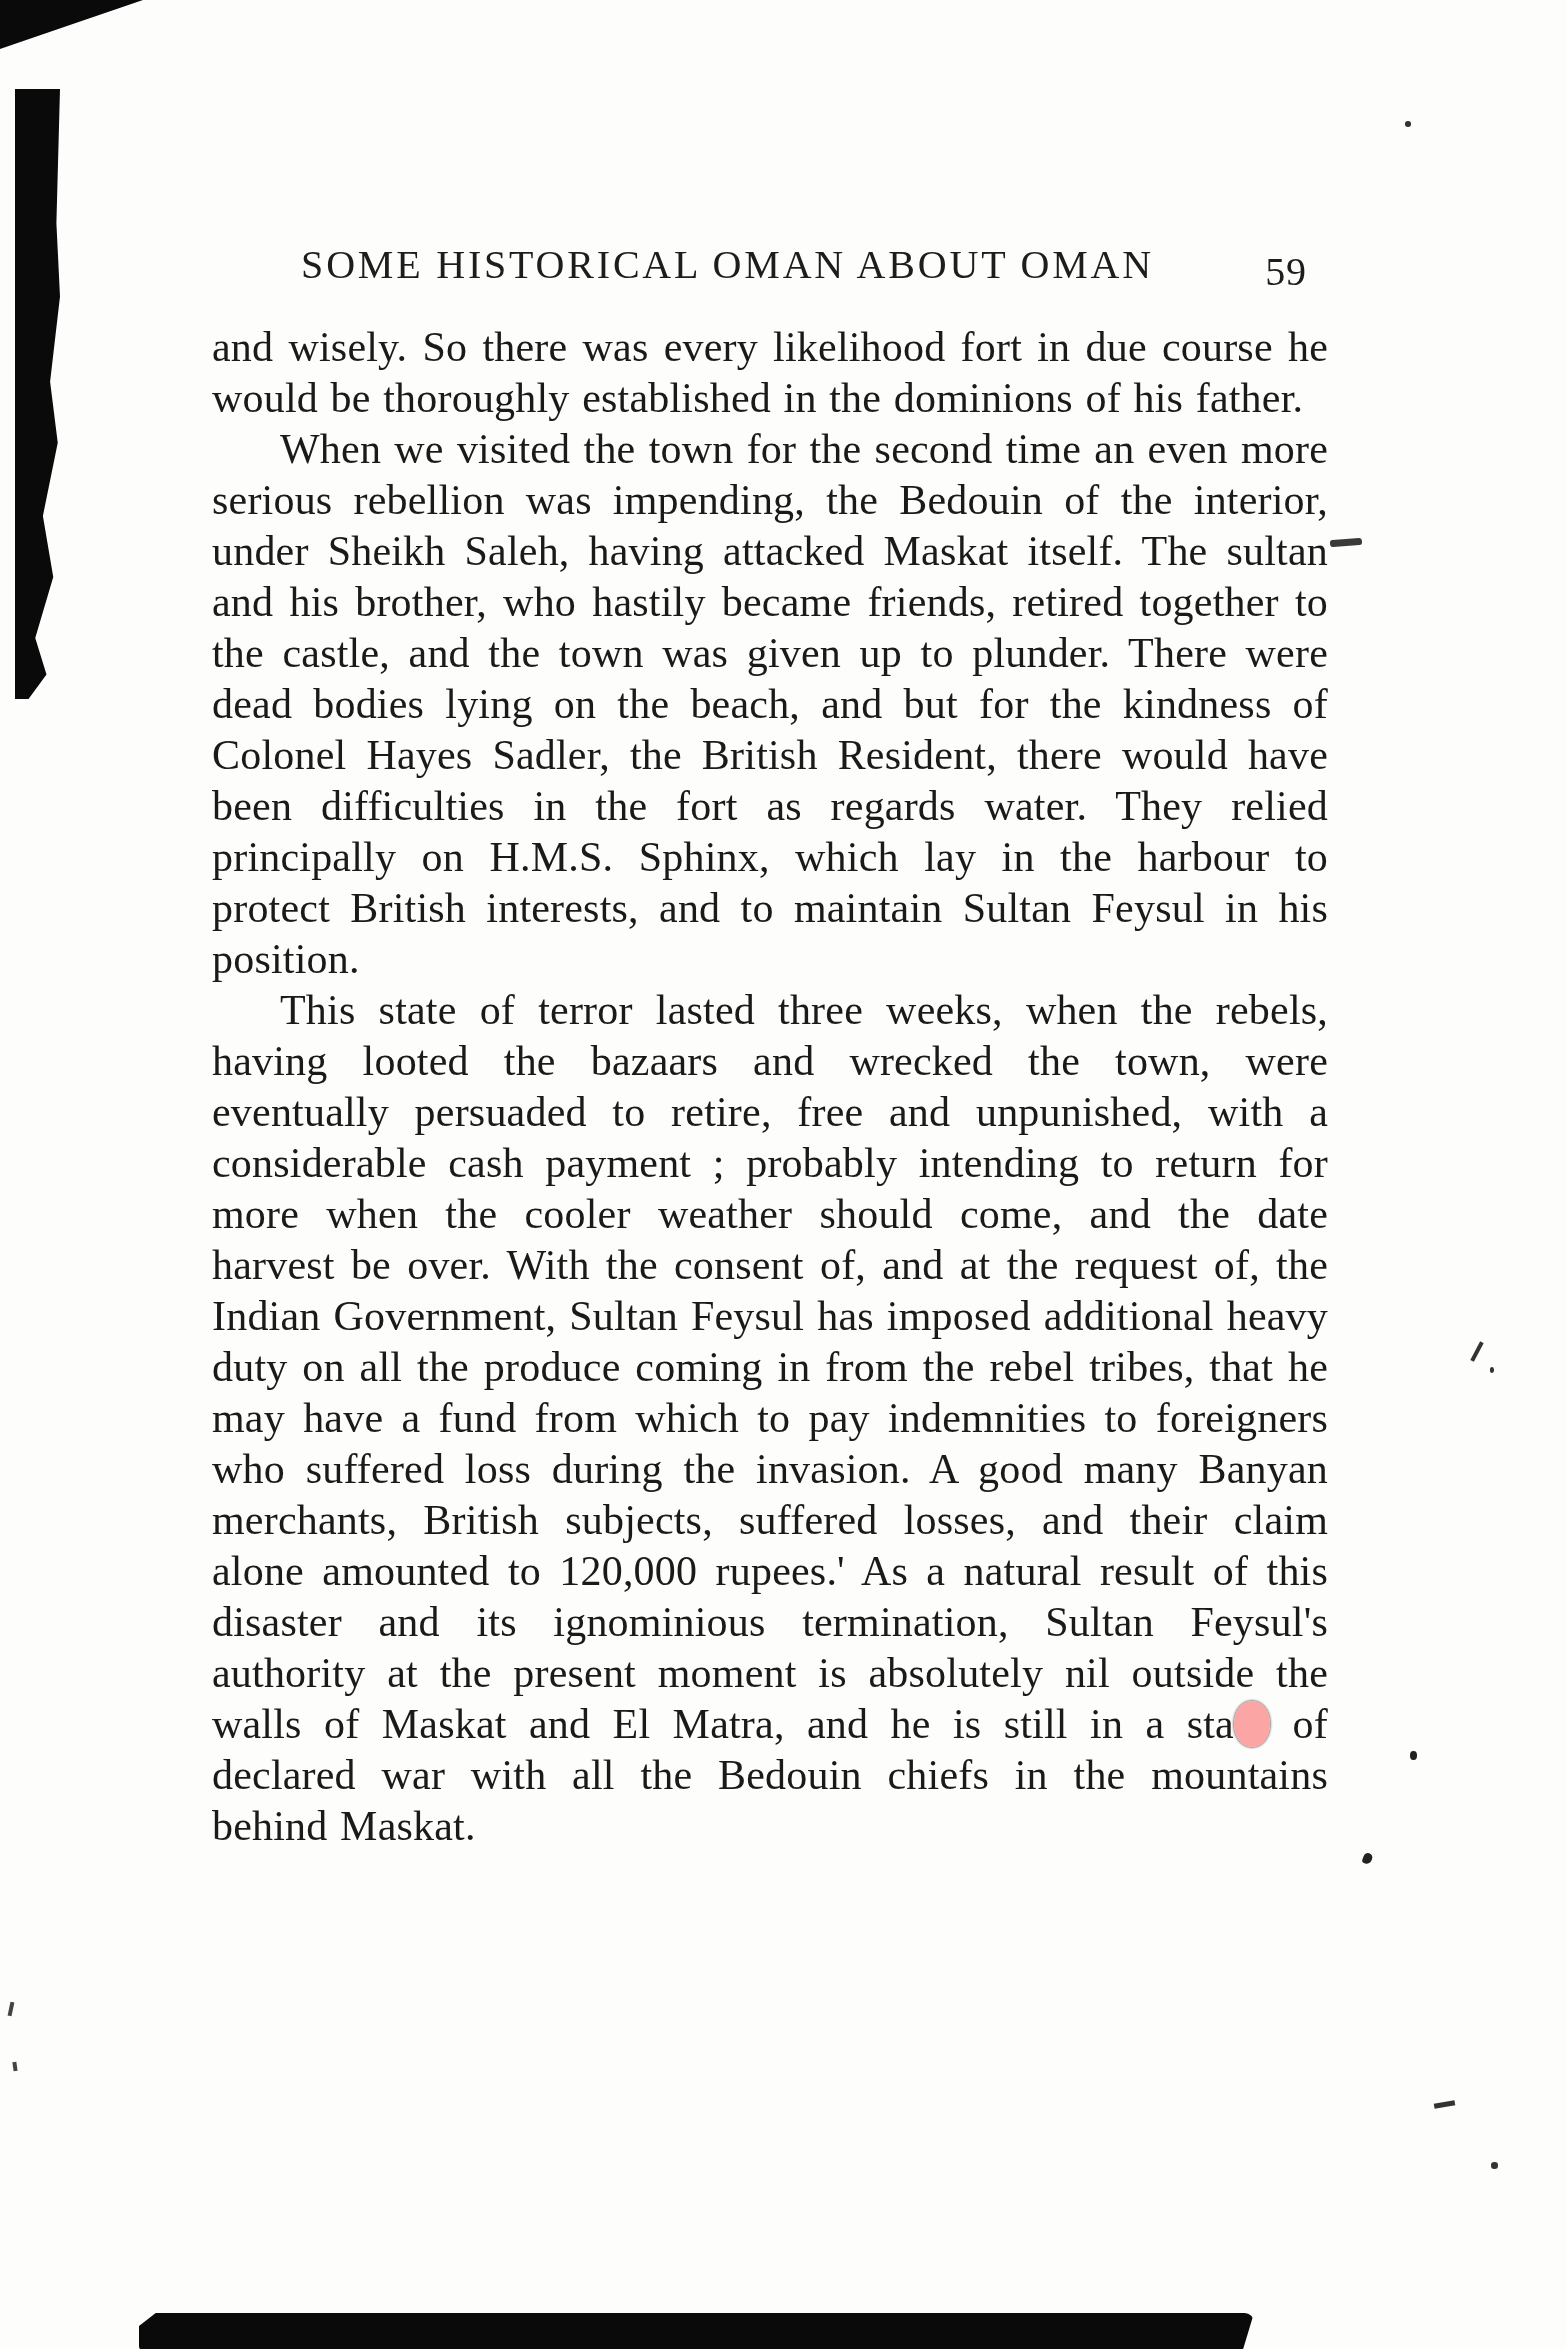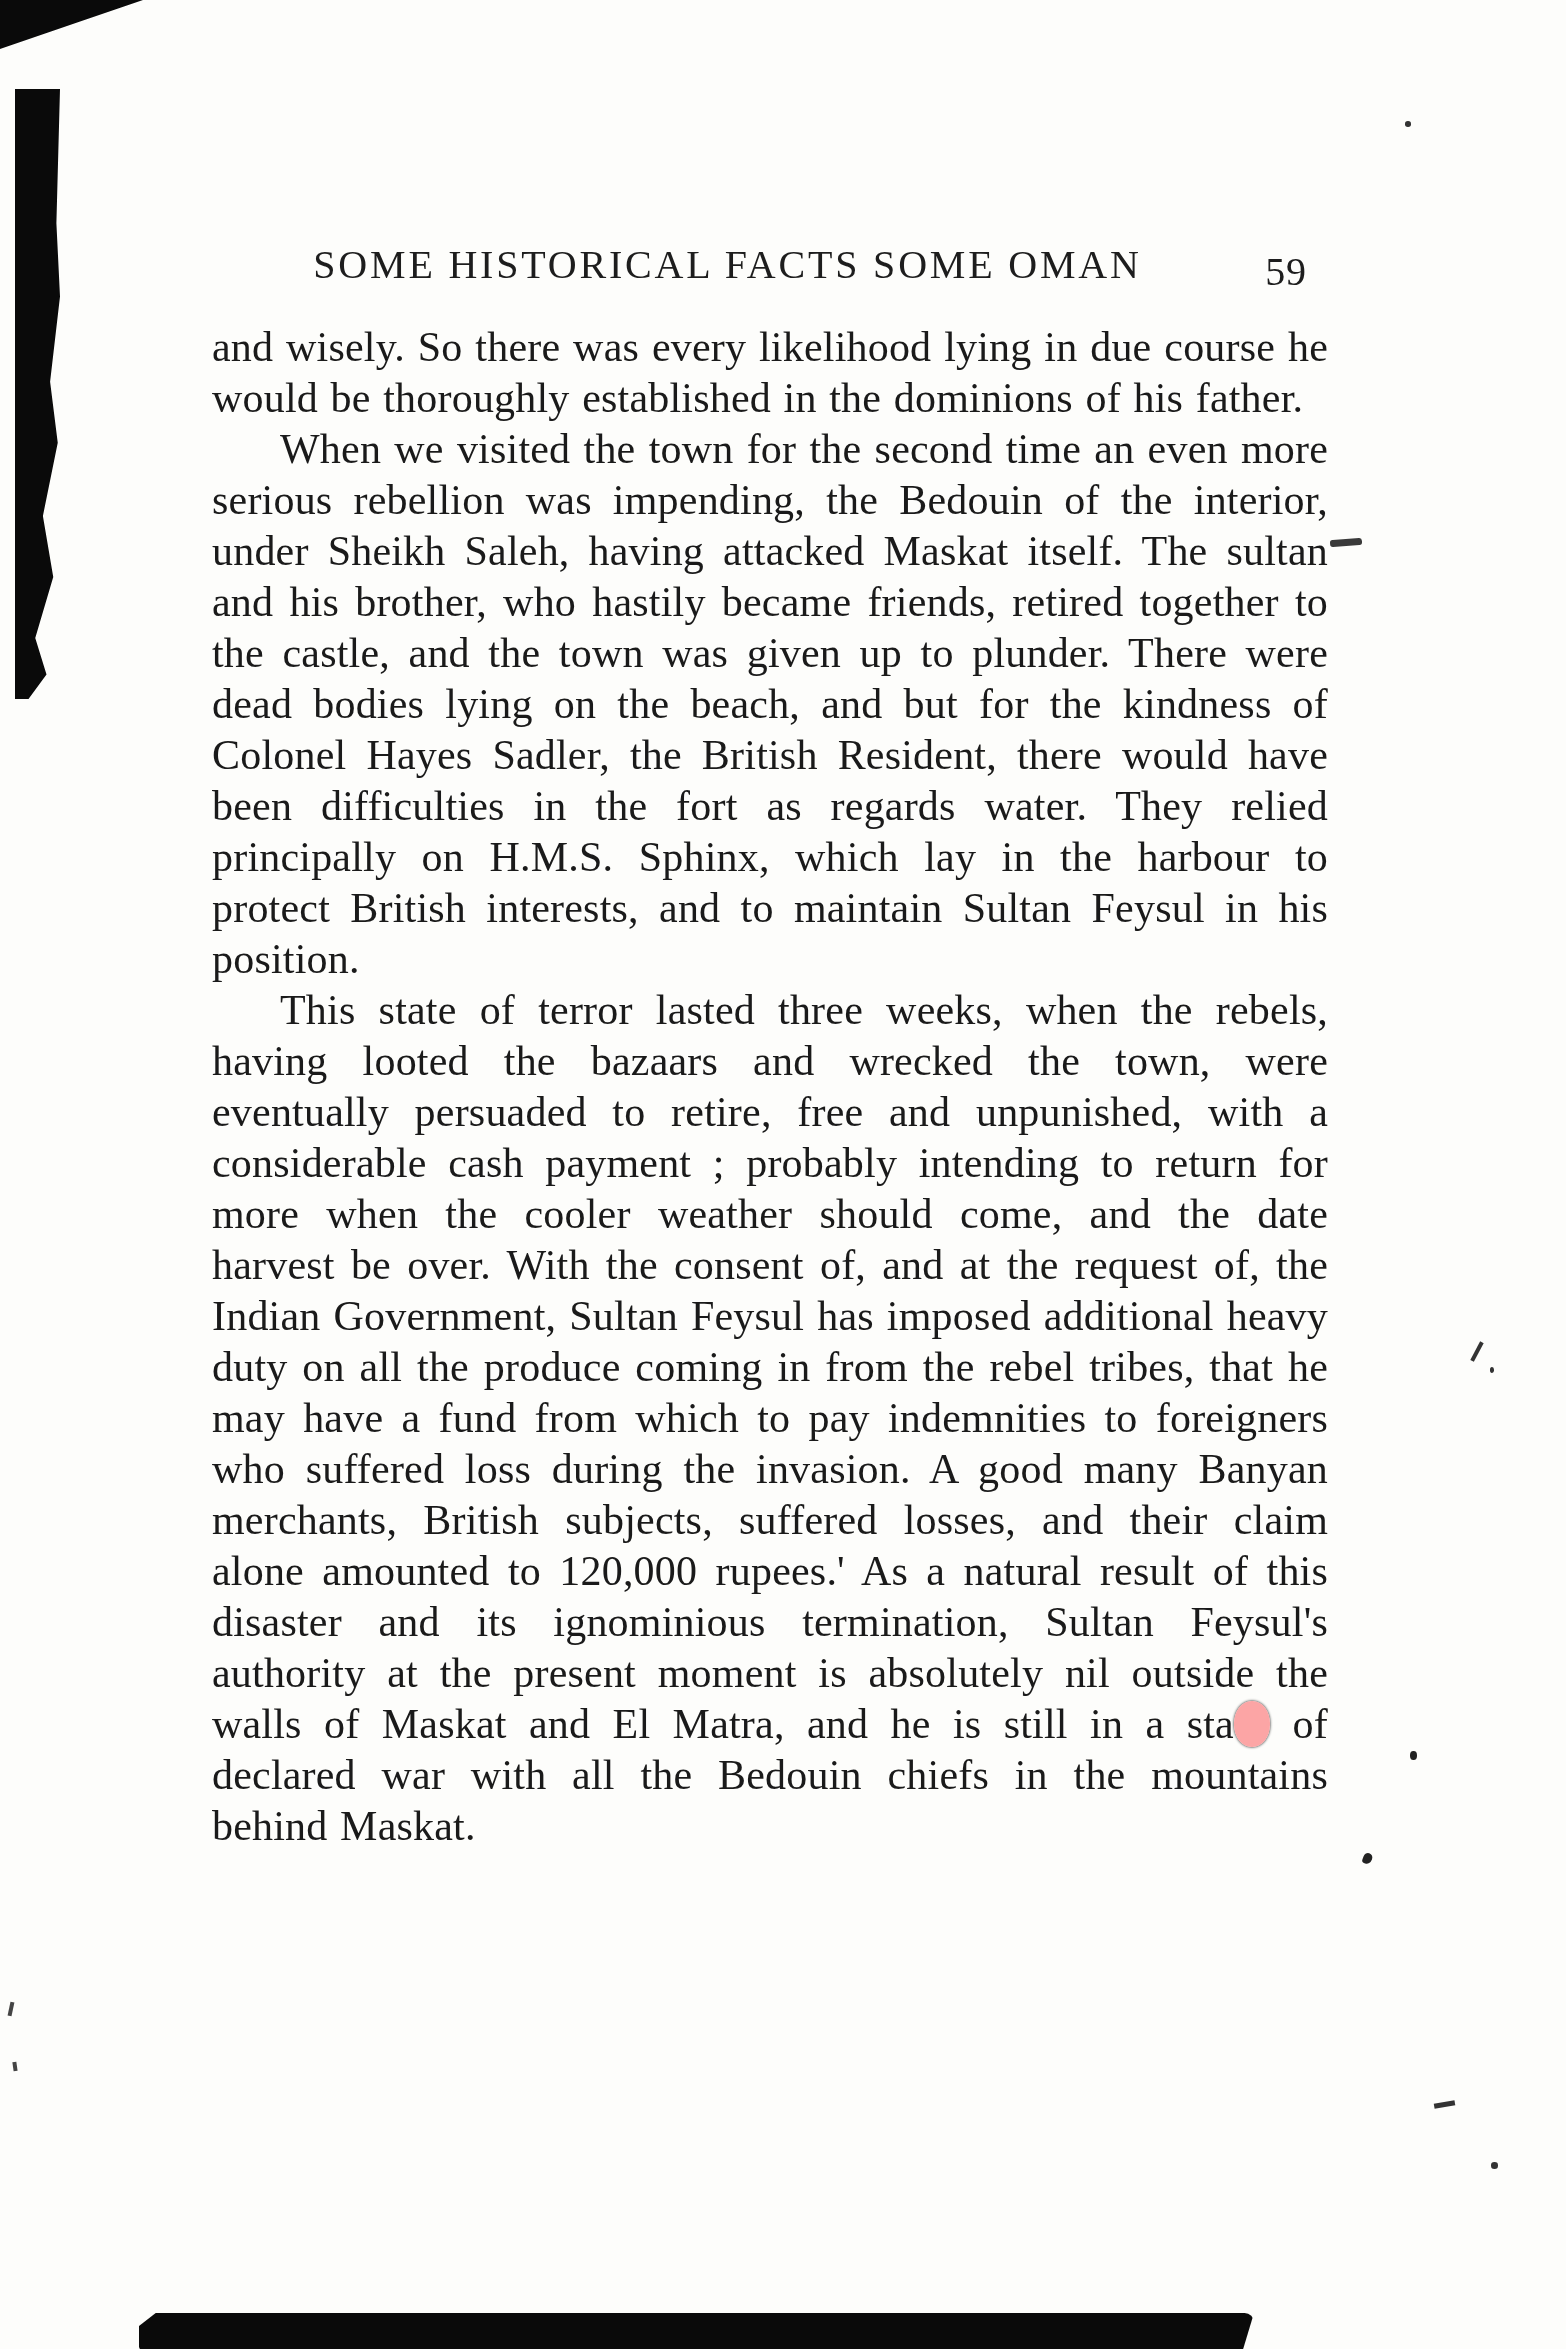--- a/index.html
+++ b/index.html
@@ -94,25 +94,25 @@
   <div class="speck" style="left:1410px;top:1751px;width:6.6px;height:8.5px;border-radius:50%;background:#222;"></div>
   <div class="speck" style="left:1363px;top:1853px;width:9.4px;height:11.3px;border-radius:50% 50% 60% 30%;background:#222;transform:rotate(20deg);"></div>
   <div class="speck" style="left:1434px;top:2102px;width:21px;height:4.7px;transform:rotate(-10deg);"></div>
   <div class="speck" style="left:1491px;top:2162px;width:6.6px;height:6.6px;border-radius:50%;"></div>
   <div class="speck" style="left:1405px;top:121px;width:5.6px;height:5.6px;border-radius:50%;"></div>
   <div class="speck" style="left:9.4px;top:2002px;width:3.8px;height:14px;transform:rotate(12deg);background:#444;"></div>
   <div class="speck" style="left:13px;top:2062px;width:3.8px;height:9.4px;transform:rotate(-8deg);background:#444;"></div>
 
   <div class="content">
     <div class="page-header">
-      <span class="title">SOME HISTORICAL FACTS SOME OMAN</span>
+      <span class="title">SOME HISTORICAL OMAN ABOUT OMAN</span>
       <span class="pagenum">59</span>
     </div>
     <div class="page-body">
 
-    <p class="para"><span>and wisely.  So there was every likelihood lying in due course he would be thoroughly established in the dominions of his father.</span></p>
+    <p class="para"><span>and wisely.  So there was every likelihood fort in due course he would be thoroughly established in the dominions of his father.</span></p>
         <p class="para indent"><span>When we visited the town for the second time an even more serious rebellion was impending, the Bedouin of the interior, under Sheikh Saleh, having attacked Maskat itself. The sultan and his brother, who hastily became friends, retired together to the castle, and the town was given up to plunder. There were dead bodies lying on the beach, and but for the kindness of Colonel Hayes Sadler, the British Resident, there would have been difficulties in the fort as regards water.  They relied principally on H.M.S. </span><span class="italic">Sphinx</span><span>, which lay in the harbour to protect British interests, and to maintain Sultan Feysul in his position.</span></p>
         <p class="para indent"><span>This state of terror lasted three weeks, when the rebels, having looted the bazaars and wrecked the town, were eventually persuaded to retire, free and unpunished, with a considerable cash payment ; probably intending to return for more when the cooler weather should come, and the date harvest be over.  With the consent of, and at the request of, the Indian Government, Sultan Feysul has imposed additional heavy duty on all the produce coming in from the rebel tribes, that he may have a fund from which to pay indemnities to foreigners who suffered loss during the invasion.  A good many Banyan merchants, British subjects, suffered losses, and their claim alone amounted to 120,000 rupees.'  As a natural result of this disaster and its ignominious termination, Sultan Feysul's authority at the present moment is absolutely </span><span class="italic">nil</span><span> outside the walls of Maskat and El Matra, and he is still in a sta</span><span class="blot">te</span><span> of declared war with all the Bedouin chiefs in the mountains behind Maskat.</span></p>
       </div>
   </div>
 
 </div>
 
 
 </body></html>

